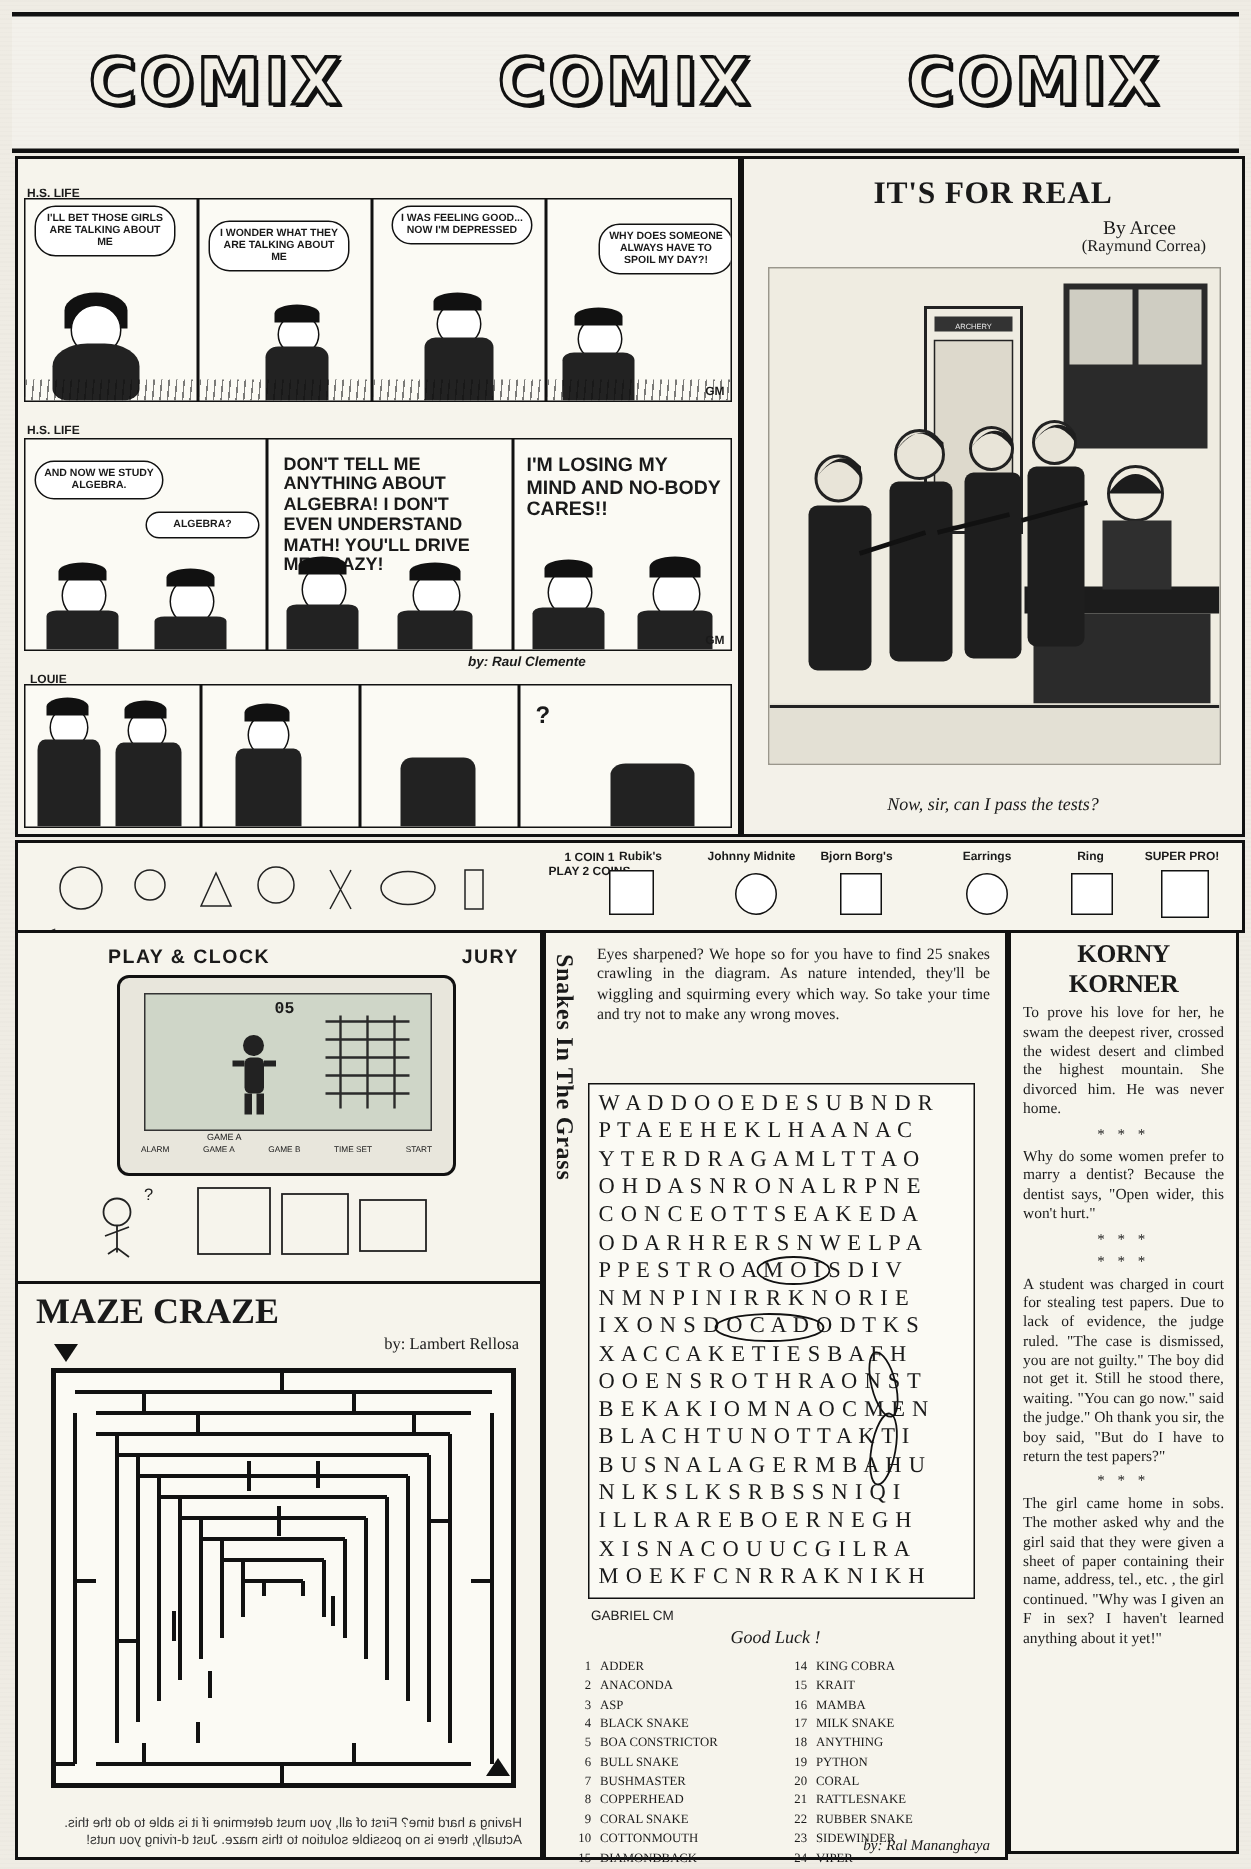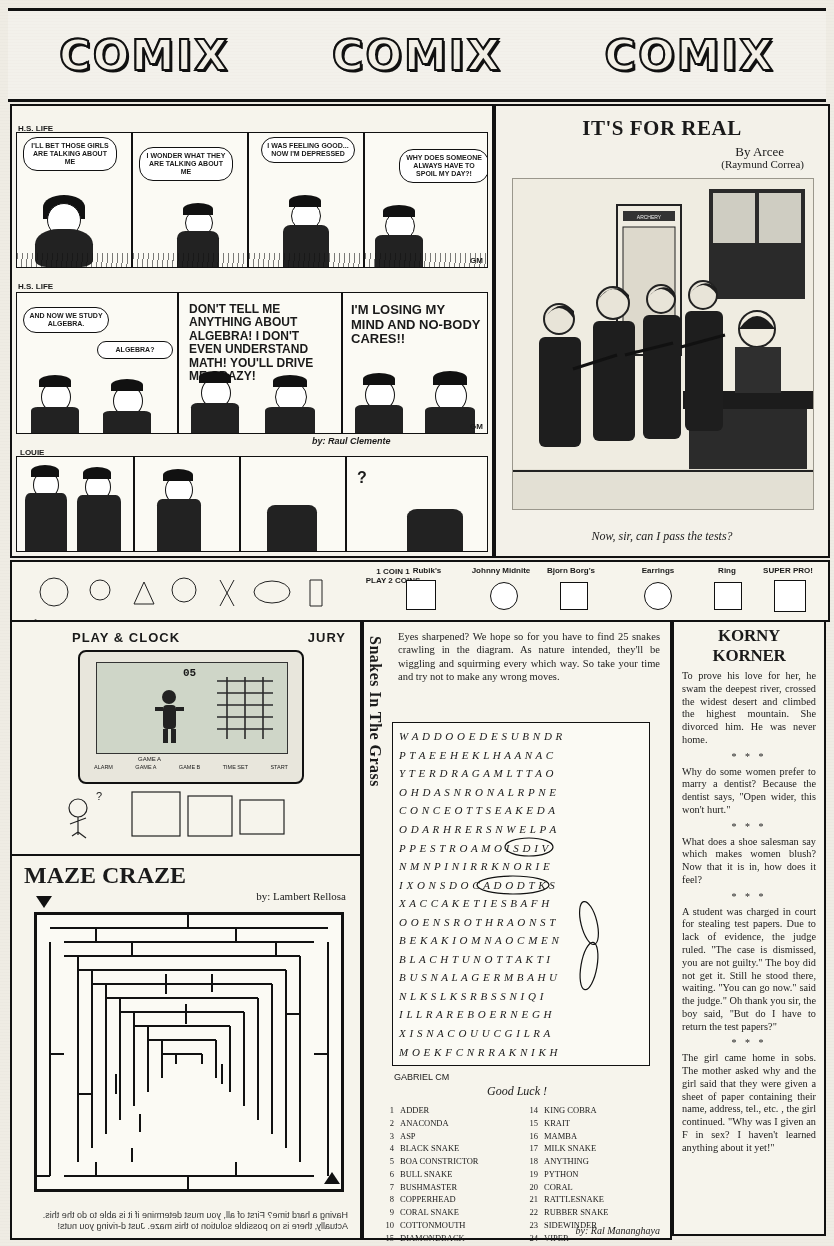--- a/index.html
+++ b/index.html
@@ -119,21 +119,21 @@
     writing-mode:vertical-rl;font-size:16px;font-weight:bold;
     letter-spacing:.5px;height:200px;
   }
   .grid{
     position:absolute;left:28px;top:100px;width:258px;height:344px;
     border:1.5px solid #111;background:#fbfaf4;
     display:flex;flex-direction:column;justify-content:space-around;
     padding:4px 6px;box-sizing:border-box;
   }
   .grow{display:flex;justify-content:space-between;font-family:"Liberation Serif",serif;
-    font-size:11px;letter-spacing:.5px;font-style:italic;}
+    font-size:15px;letter-spacing:.5px;}
   .sig{position:absolute;left:30px;top:450px;font-size:9px;font-family:"Liberation Sans",sans-serif;}
   .goodluck{position:absolute;left:0;top:462px;width:100%;text-align:center;font-size:12px;font-style:italic;}
   .wordlist{position:absolute;left:14px;top:482px;width:280px;display:flex;gap:8px;}
   .wl-col{width:50%;}
   .wl-row{display:flex;font-size:8.5px;font-family:"Liberation Serif",serif;line-height:1.5;}
   .wl-n{width:16px;text-align:right;margin-right:6px;}
   .snakes-by{position:absolute;right:10px;bottom:2px;font-size:10px;font-style:italic;}
   
   .korny{
     position:absolute;left:672px;top:620px;width:154px;height:616px;
@@ -532,20 +532,19 @@
     </div>
     <div class="snakes-by">by: Ral Mananghaya</div>
   </div>
 
   <div class="korny">
     <div class="korny-title">KORNY KORNER</div>
     <p class="korny-p">To prove his love for her, he swam the deepest river, crossed the widest desert and climbed the highest mountain. She divorced him. He was never home.</p>
     <div class="korny-sep">* * *</div>
     <p class="korny-p">Why do some women prefer to marry a dentist? Because the dentist says, "Open wider, this won't hurt."</p>
     <div class="korny-sep">* * *</div>
-    <p class="korny-p">What does a shoe salesman say which makes women blush?    Now that it is in, how does it feel?</p>
     <div class="korny-sep">* * *</div>
     <p class="korny-p">A student was charged in court for stealing test papers. Due to lack of evidence, the judge ruled. "The case is dismissed, you are not guilty." The boy did not get it. Still he stood there, waiting. "You can go now." said the judge." Oh thank you sir, the boy said, "But do I have to return the test papers?"</p>
     <div class="korny-sep">* * *</div>
     <p class="korny-p">The girl came home in sobs. The mother asked why and the girl said that they were given a sheet of paper containing their name, address, tel., etc. , the girl continued. "Why was I given an F in sex? I haven't learned anything about it yet!"</p>
   </div>
 
 </div>
 
 </body></html>

